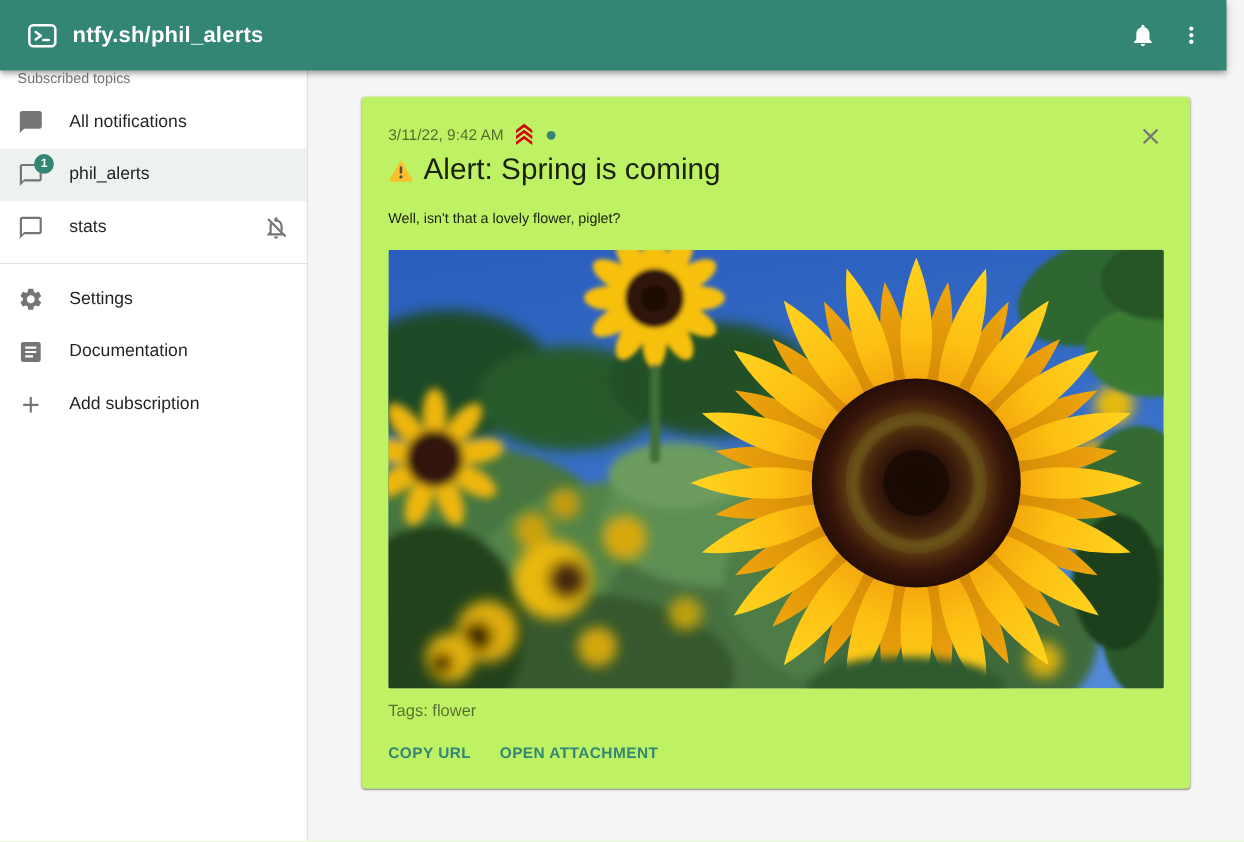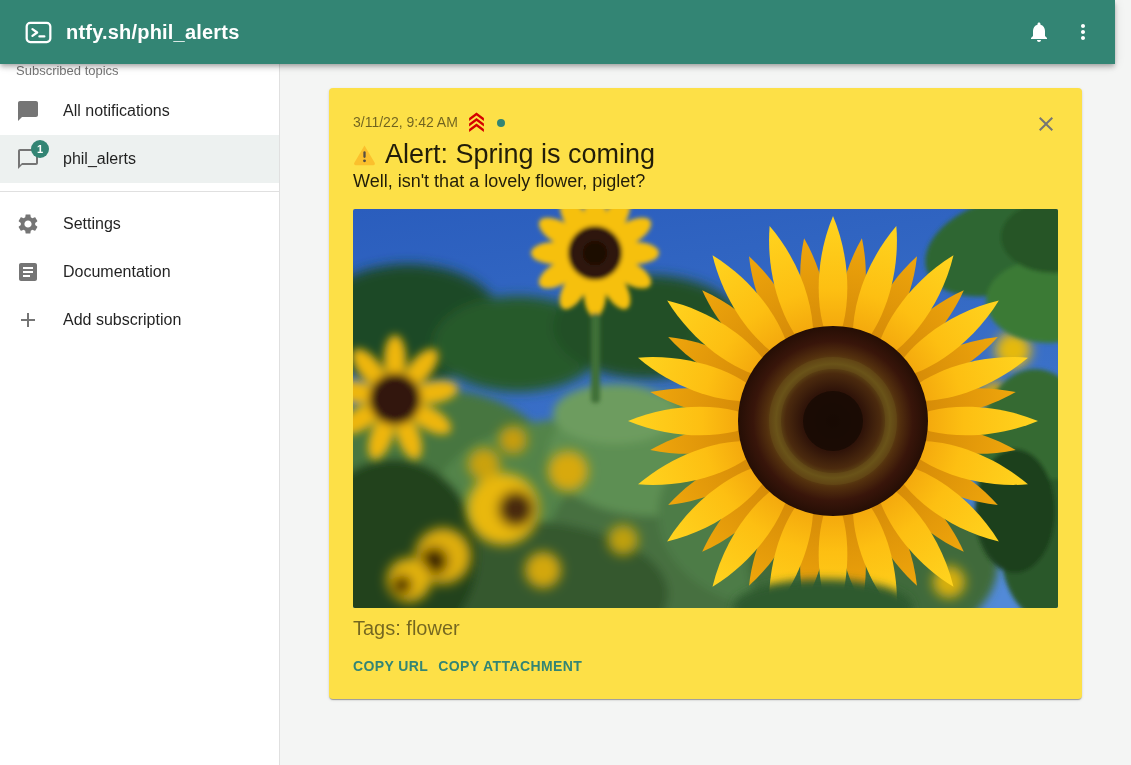--- a/index.html
+++ b/index.html
@@ -37,36 +37,36 @@
   .nav-icon{width:24px;height:24px;color:var(--icon-gray);position:relative;flex:none}
   .nav-icon svg{display:block}
   .badge{position:absolute;top:-7px;right:-9px;min-width:18px;height:18px;border-radius:9px;
     background:var(--primary);color:#fff;font-size:11px;font-weight:700;
     display:flex;align-items:center;justify-content:center;padding:0 4px}
   .muted-bell{margin-left:auto;color:var(--icon-gray);width:24px;height:24px}
   .side-divider{border:none;border-top:1px solid var(--divider);margin:8px 0}
 
   
   .main{flex:1;display:flex;justify-content:center;align-items:flex-start;overflow:hidden}
-  .card{width:753px;margin-top:48px;background:#fde047;border-radius:4px;position:relative;
+  .card{width:753px;margin-top:48px;background:#bef264;border-radius:4px;position:relative;
     padding:24px 24px 14px;
     box-shadow:0 2px 1px -1px rgba(0,0,0,.2),0 1px 1px 0 rgba(0,0,0,.14),0 1px 3px 0 rgba(0,0,0,.12)}
   .meta-row{display:flex;align-items:center;gap:6px;font-size:14px;color:var(--text-secondary);line-height:21px}
   .priority-icon{display:flex;margin-left:2px}
   .unread-dot{width:8px;height:8px;border-radius:50%;background:var(--primary);margin-left:4px}
   .close-btn{position:absolute;top:16px;right:16px;width:40px;height:40px;border:none;border-radius:50%;
     background:transparent;color:var(--icon-gray);display:flex;align-items:center;justify-content:center;cursor:pointer}
   .card-title{margin-top:6px;font-size:27px;font-weight:500;color:var(--text-primary);
     line-height:30px;display:flex;align-items:center;gap:9px}
   .warning-icon{flex:none;display:flex}
-  .card-body{margin-top:0;font-size:18px;color:var(--text-primary);line-height:24px}
+  .card-body{margin-top:18px;font-size:13px;color:var(--text-primary);line-height:24px}
   .attachment{margin-top:16px;width:705px;height:399px;border-radius:2px;overflow:hidden;cursor:pointer;
     display:block;line-height:0}
-  .tags{margin-top:10px;font-size:20px;color:rgba(0,0,0,0.54);line-height:21px}
-  .actions{margin-top:8px;display:flex;gap:10px}
+  .tags{margin-top:10px;font-size:15px;color:rgba(0,0,0,0.54);line-height:21px}
+  .actions{margin-top:8px;display:flex;gap:26px}
   .text-btn{background:none;border:none;color:var(--primary);font-size:14px;font-weight:700;
     letter-spacing:.4px;padding:11px 0;cursor:pointer;border-radius:4px}
 </style>
 </head>
 <body>
 
 <header class="appbar">
   <span style="display:flex">
     <svg width="27" height="27" viewBox="0 0 24 24" fill="none">
       <rect x="1.5" y="3.5" width="21" height="17" rx="3.2" stroke="#fff" stroke-width="2"></rect>
@@ -105,20 +105,33 @@
       <span class="nav-icon">
         <svg width="24" height="24" viewBox="0 0 24 24" fill="currentColor">
           <path d="M20 2H4c-1.1 0-2 .9-2 2v18l4-4h14c1.1 0 2-.9 2-2V4c0-1.1-.9-2-2-2zm0 14H6l-2 2V4h16v12z"></path>
         </svg>
         <span class="badge">1</span>
       </span>
       <span>phil_alerts</span>
     </div>
 
 
+    <div class="nav-item">
+      <span class="nav-icon">
+        <svg width="24" height="24" viewBox="0 0 24 24" fill="currentColor">
+          <path d="M20 2H4c-1.1 0-2 .9-2 2v18l4-4h14c1.1 0 2-.9 2-2V4c0-1.1-.9-2-2-2zm0 14H6l-2 2V4h16v12z"></path>
+        </svg>
+      </span>
+      <span>stats</span>
+      <span class="muted-bell">
+        <svg width="24" height="24" viewBox="0 0 24 24" fill="currentColor">
+          <path d="M12 22c1.1 0 2-.9 2-2h-4c0 1.1.9 2 2 2zm6-7.32V11c0-3.08-1.64-5.64-4.5-6.32V4c0-.83-.67-1.5-1.5-1.5s-1.5.67-1.5 1.5v.68c-.24.06-.47.15-.69.23l1.64 1.64c.18-.02.36-.05.55-.05 2.48 0 4 1.51 4 4v3.1l2 2zM5.41 3.35 4 4.76l2.81 2.81C6.29 8.57 6 9.74 6 11v5l-2 2v1h14.24l1.74 1.74 1.41-1.41L5.41 3.35zM16 17H8v-6c0-.68.12-1.32.34-1.9L16 16.76V17z"></path>
+        </svg>
+      </span>
+    </div>
 
     <hr class="side-divider">
 
     <div class="nav-item">
       <span class="nav-icon">
         <svg width="24" height="24" viewBox="0 0 24 24" fill="currentColor">
           <path d="M19.14 12.94c.04-.3.06-.61.06-.94 0-.32-.02-.64-.07-.94l2.03-1.58c.18-.14.23-.41.12-.61l-1.92-3.32c-.12-.22-.37-.29-.59-.22l-2.39.96c-.5-.38-1.03-.7-1.62-.94l-.36-2.54c-.04-.24-.24-.41-.48-.41h-3.84c-.24 0-.43.17-.47.41l-.36 2.54c-.59.24-1.13.57-1.62.94l-2.39-.96c-.22-.08-.47 0-.59.22L2.74 8.87c-.12.21-.08.47.12.61l2.03 1.58c-.05.3-.09.63-.09.94s.02.64.07.94l-2.03 1.58c-.18.14-.23.41-.12.61l1.92 3.32c.12.22.37.29.59.22l2.39-.96c.5.38 1.03.7 1.62.94l.36 2.54c.05.24.24.41.48.41h3.84c.24 0 .44-.17.47-.41l.36-2.54c.59-.24 1.13-.56 1.62-.94l2.39.96c.22.08.47 0 .59-.22l1.92-3.32c.12-.22.07-.47-.12-.61l-2.01-1.58zM12 15.6c-1.98 0-3.6-1.62-3.6-3.6s1.62-3.6 3.6-3.6 3.6 1.62 3.6 3.6-1.62 3.6-3.6 3.6z"></path>
         </svg>
       </span>
       <span>Settings</span>
@@ -352,18 +365,18 @@
           </g>
 
           <ellipse cx="470" cy="398" rx="90" ry="28" fill="#2e5a2d" filter="url(#b4)"></ellipse>
         </svg>
       </div>
 
       <div class="tags">Tags: flower</div>
 
       <div class="actions">
         <button class="text-btn">COPY URL</button>
-        <button class="text-btn">COPY ATTACHMENT</button>
+        <button class="text-btn">OPEN ATTACHMENT</button>
       </div>
 
     </section>
   </main>
 </div>
 
 </body></html>

